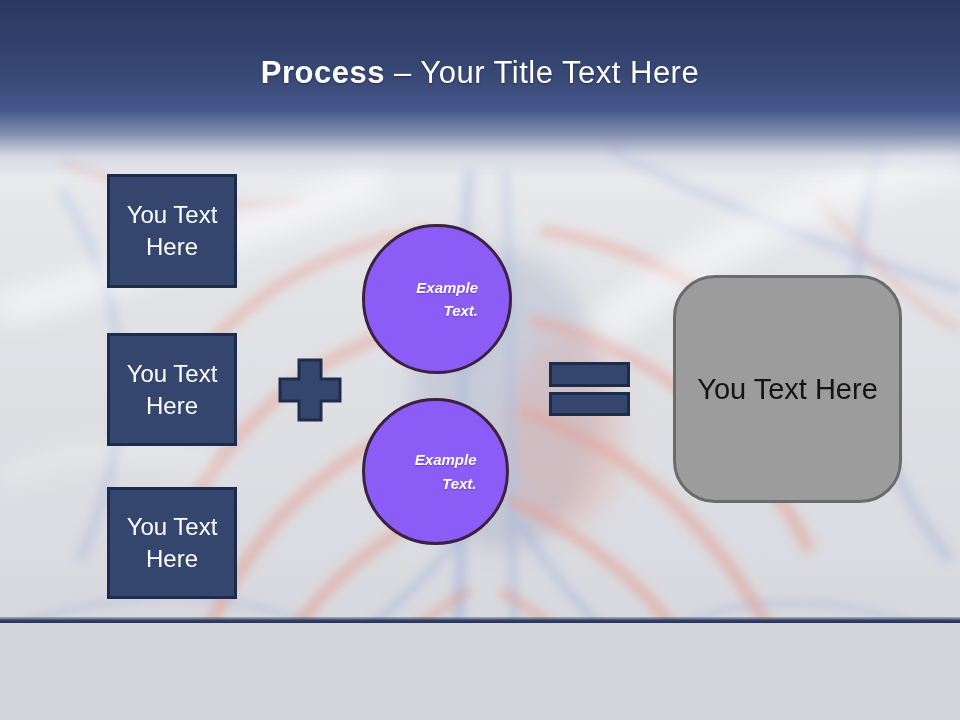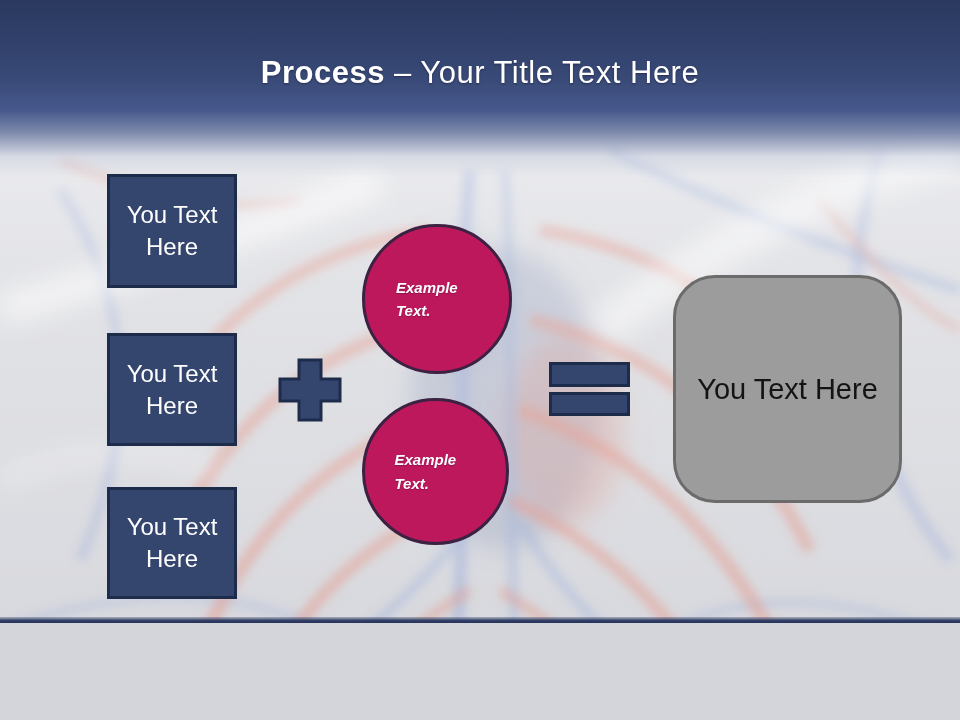--- a/index.html
+++ b/index.html
@@ -51,24 +51,24 @@
   .equals-bar {
     width: 81px; box-sizing: border-box;
     background: #34466e; border: 3px solid #1e2c4c;
   }
   .equals-bar.top { height: 25px; margin-bottom: 5px; }
   .equals-bar.bottom { height: 24px; }
 
   
   .purple-circle {
     position: absolute; z-index: 3; border-radius: 50%;
-    background: #be185d; border: 3px solid #3c2142; box-sizing: border-box;
+    background: #8b5cf6; border: 3px solid #3c2142; box-sizing: border-box;
     display: flex; align-items: center; justify-content: center;
     color: #ffffff; font-weight: bold; font-style: italic;
-    font-size: 15px; text-align: left; line-height: 1.55;
+    font-size: 15px; text-align: right; line-height: 1.55;
     text-shadow: 0 1px 1px rgba(40,15,45,0.35);
   }
   .purple-circle .circle-label { width: 82px; }
   #circle-1 { left: 362px; top: 224px; width: 150px; height: 150px; }
   #circle-2 { left: 362px; top: 398px; width: 147px; height: 147px; }
 
   
   .result-box {
     position: absolute; left: 673px; top: 275px; width: 229px; height: 228px; z-index: 3;
     background: #9c9c9c; border: 3px solid #6b6b6b; border-radius: 42px; box-sizing: border-box;

